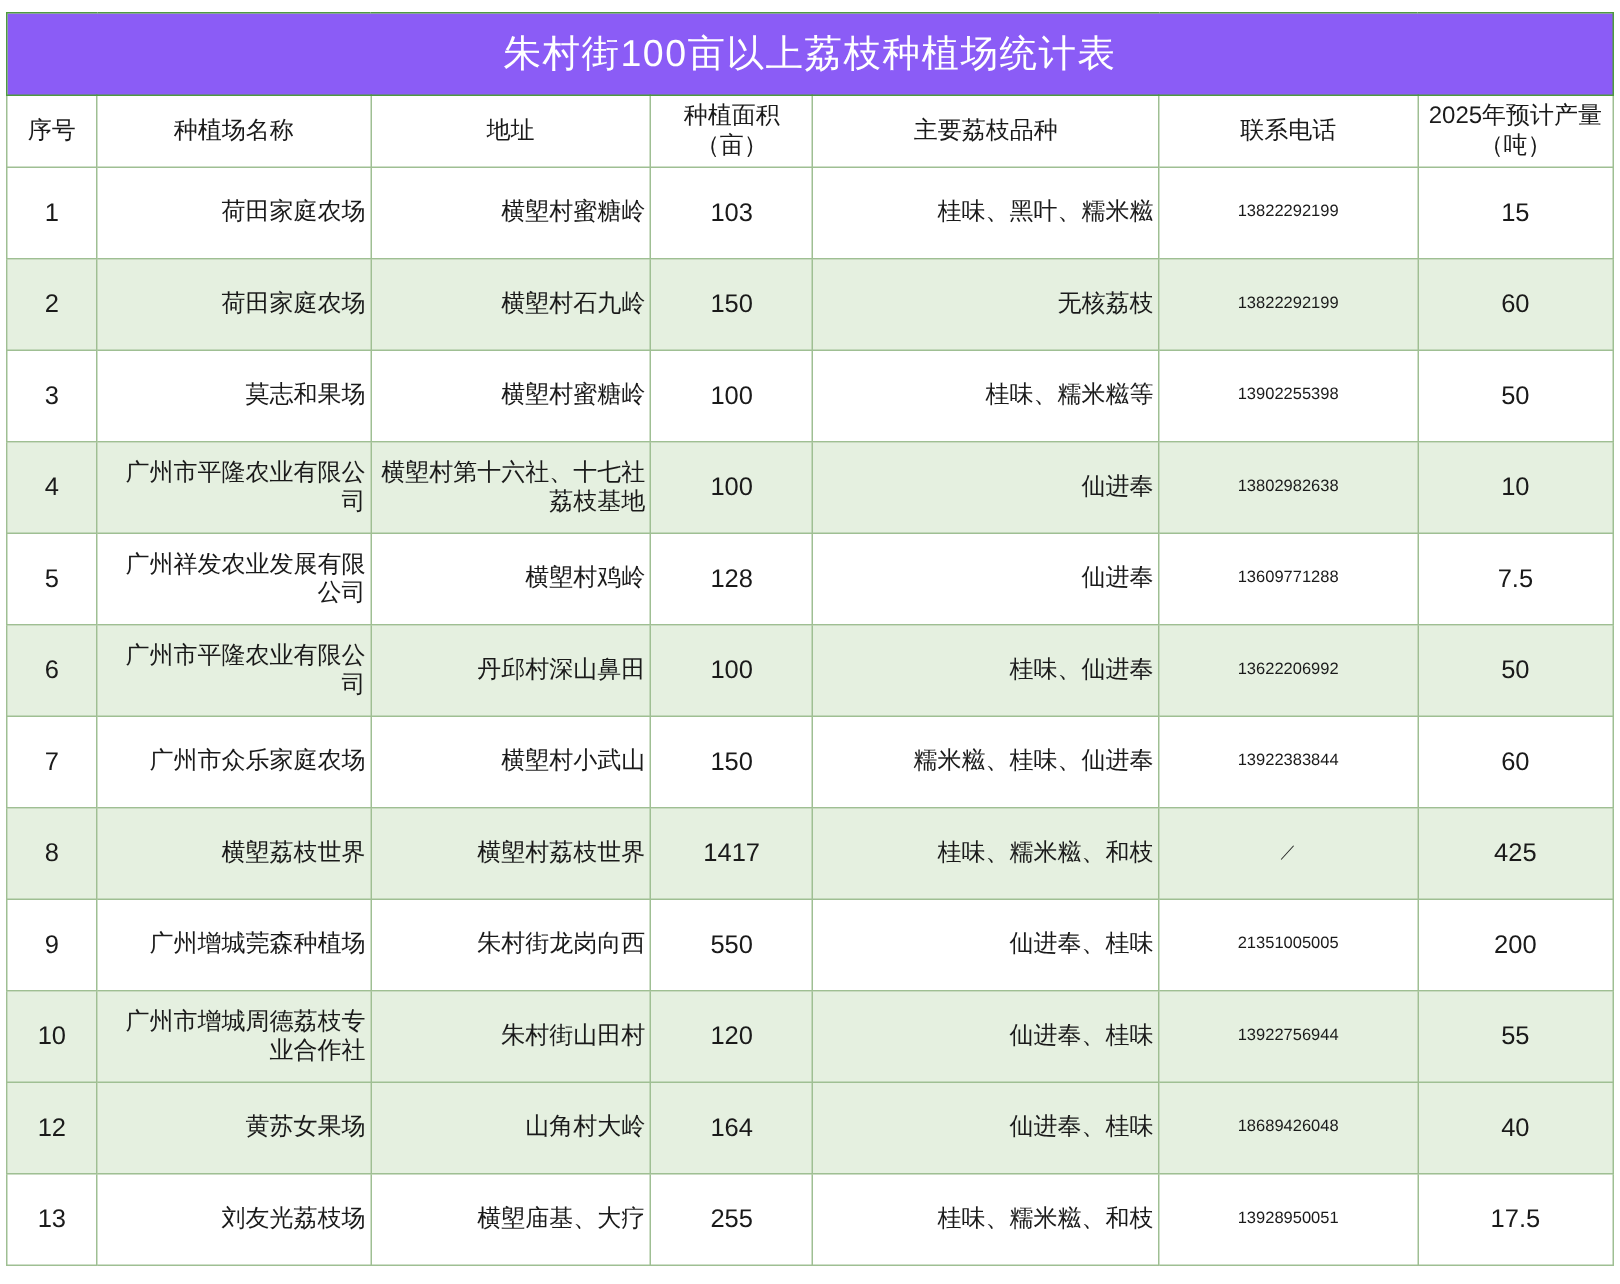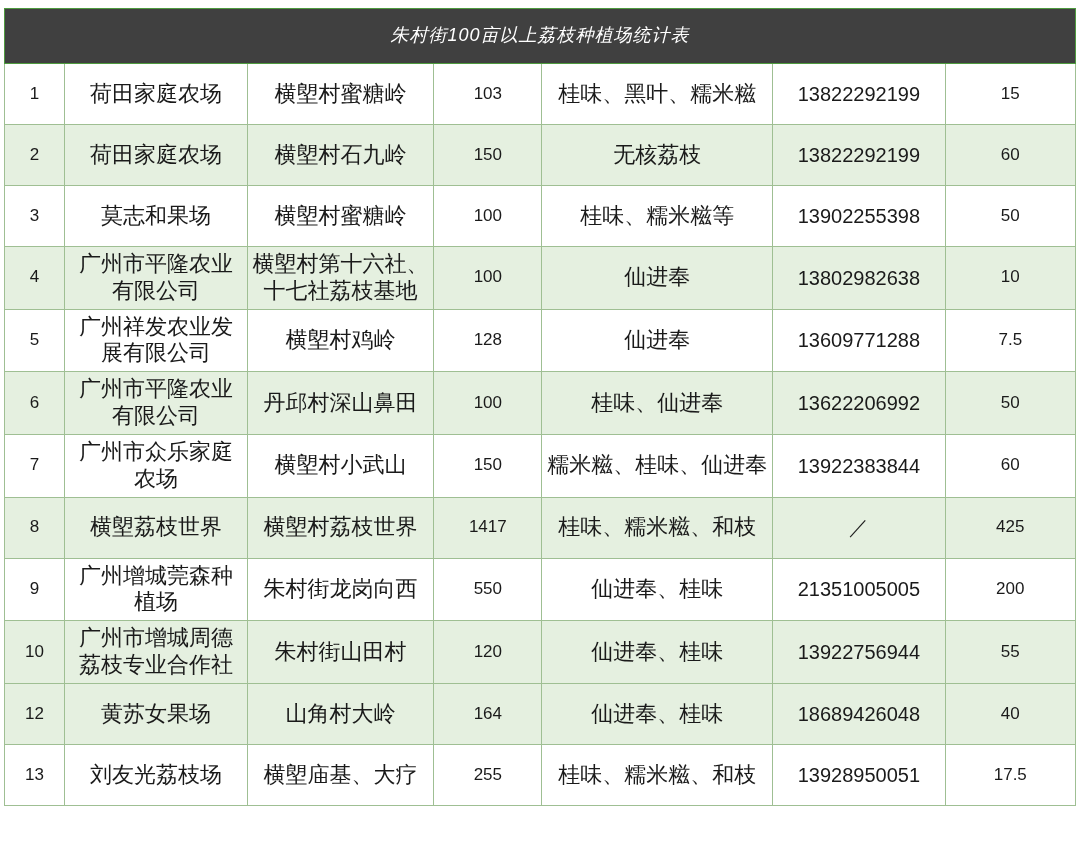--- a/index.html
+++ b/index.html
@@ -27,42 +27,41 @@
   table.stat-table td, table.stat-table th {
     border: 1px solid #9fbf93;
     text-align: center;
     vertical-align: middle;
     color: #1a1a1a;
     font-weight: normal;
     padding: 4px 3px;
     line-height: 1.22;
   }
   .title-cell {
-    background: #404040;
+    background: #8b5cf6;
     color: #ffffff !important;
-    font-size: 18px;
+    font-size: 25px;
     font-weight: bold;
     letter-spacing: 1px;
     height: 46px;
     border: 1px solid #4e9a3f !important;
-    font-style: italic;
   }
   tbody tr.row-odd td {
     background: #ffffff;
   }
   tbody tr.row-even td {
     background: #e5f0e0;
   }
   tbody td {
     font-size: 17px;
     height: 52px;
   }
   tbody td.c-no { font-size: 17px; }
-  tbody td.c-name, tbody td.c-addr, tbody td.c-variety { font-size: 22px; }
-  tbody td.c-phone { font-size: 20px; }
+  tbody td.c-name, tbody td.c-addr, tbody td.c-variety { font-size: 16px; text-align: right; }
+  tbody td.c-phone { font-size: 11px; }
   .col-no      { width: 60px; }
   .col-name    { width: 182px; }
   .col-addr    { width: 186px; }
   .col-area    { width: 108px; }
   .col-variety { width: 230px; }
   .col-phone   { width: 172px; }
   .col-yield   { width: 130px; }
 </style>
 </head>
 <body>
@@ -75,20 +74,29 @@
       <col class="col-addr">
       <col class="col-area">
       <col class="col-variety">
       <col class="col-phone">
       <col class="col-yield">
     </colgroup>
     <thead>
       <tr>
         <th class="title-cell" colspan="7">朱村街100亩以上荔枝种植场统计表</th>
       </tr>
+      <tr class="head-row">
+        <th>序号</th>
+        <th>种植场名称</th>
+        <th>地址</th>
+        <th>种植面积（亩）</th>
+        <th>主要荔枝品种</th>
+        <th>联系电话</th>
+        <th>2025年预计产量（吨）</th>
+      </tr>
     </thead>
     <tbody>
       <tr class="row-odd">
         <td class="c-no">1</td>
         <td class="c-name">荷田家庭农场</td>
         <td class="c-addr">横塱村蜜糖岭</td>
         <td class="c-area">103</td>
         <td class="c-variety">桂味、黑叶、糯米糍</td>
         <td class="c-phone">13822292199</td>
         <td class="c-yield">15</td>

